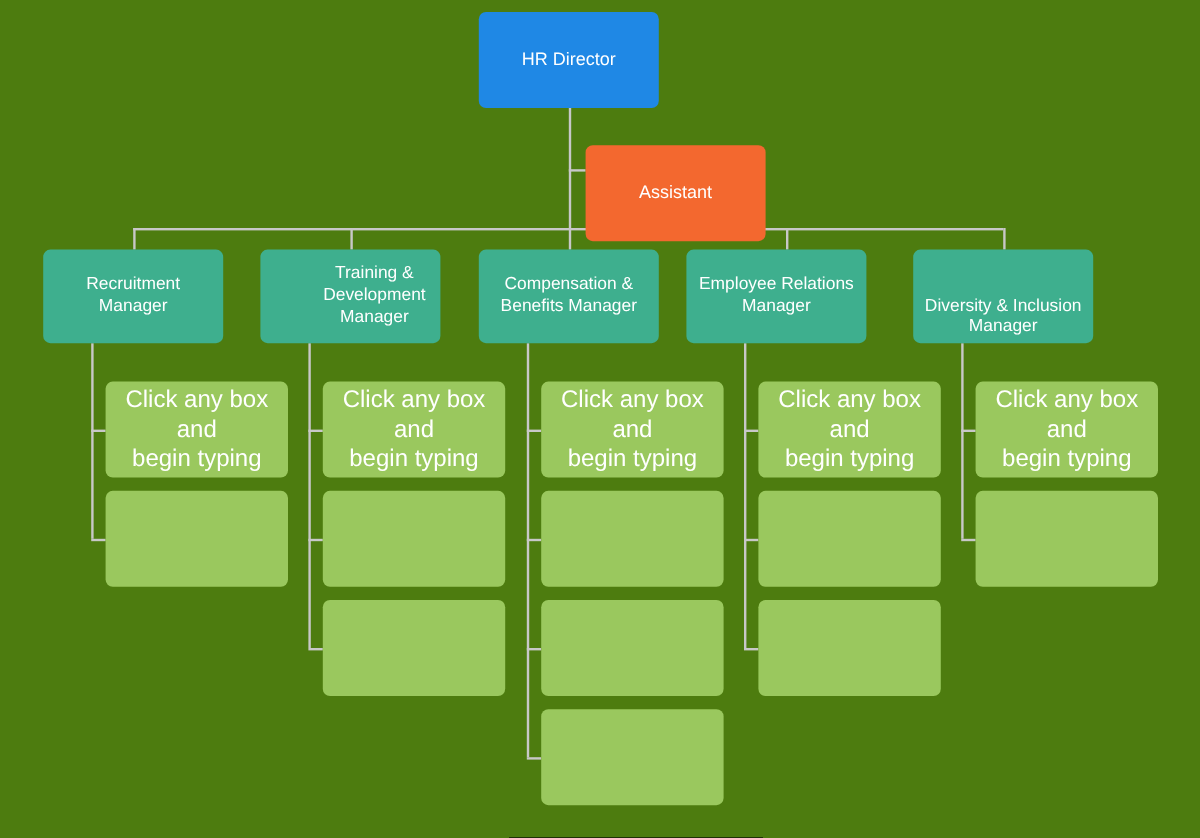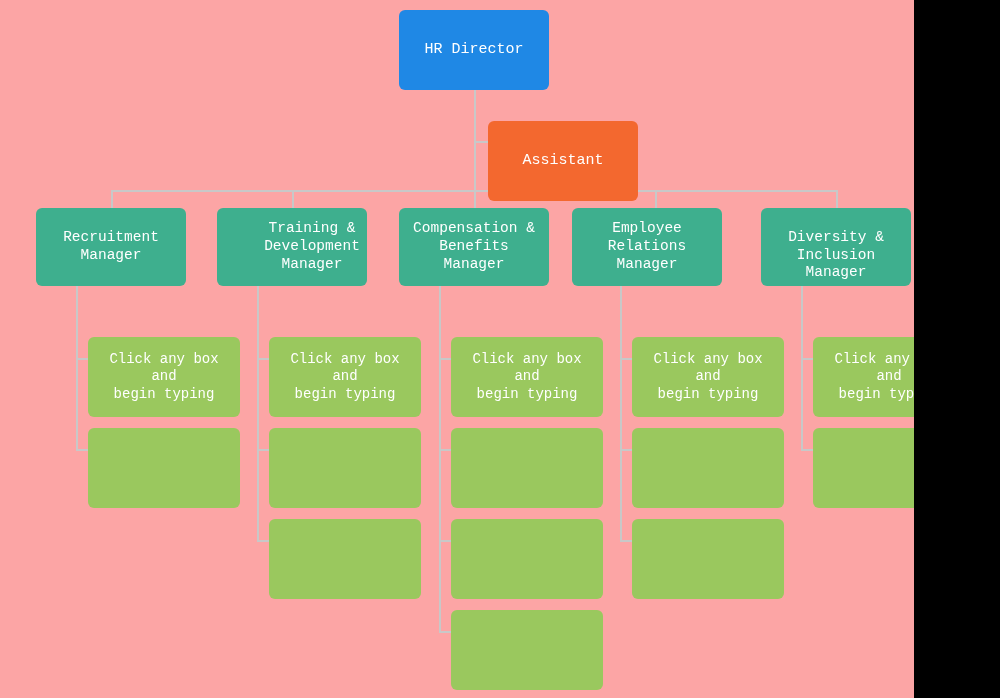--- a/index.html
+++ b/index.html
@@ -2,25 +2,25 @@
 <html><head>
 <meta charset="utf-8">
 <style>
   html, body {
     margin: 0;
     padding: 0;
     background: #000000;
   }
   #canvas {
     position: relative;
-    width: 914px;
+    width: 1000px;
     height: 698px;
-    background: #fca5a5;
+    background: #4d7c0f;
     overflow: hidden;
-    font-family: Liberation Mono, monospace;
+    font-family: Liberation Sans, sans-serif;
   }
   .node {
     position: absolute;
     border-radius: 6px;
     display: flex;
     align-items: center;
     justify-content: center;
     text-align: center;
     color: #ffffff;
     box-sizing: border-box;
@@ -28,21 +28,21 @@
     padding: 4px 8px;
     z-index: 3;
   }
   .node-label {
     white-space: pre-line;
     display: block;
   }
   .node.root      { background: #1f88e5; font-size: 15px; }
   .node.staff     { background: #f3682f; font-size: 15px; }
   .node.manager   { background: #3eaf8e; font-size: 14.5px; }
-  .node.leaf      { background: #9ac85e; font-size: 14px; margin-top: 19px; }
+  .node.leaf      { background: #9ac85e; font-size: 20px; }
 
   .conn {
     position: absolute;
     background: #c8c8c8;
     z-index: 1;
   }
   .conn.v { width: 2px; }
   .conn.h { height: 2px; }
 </style>
 </head>

